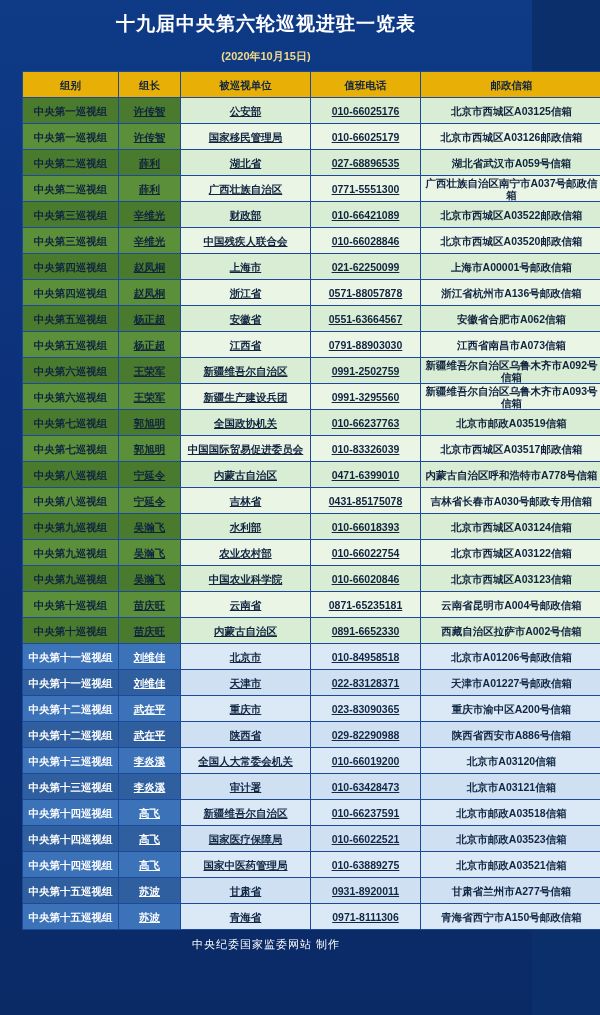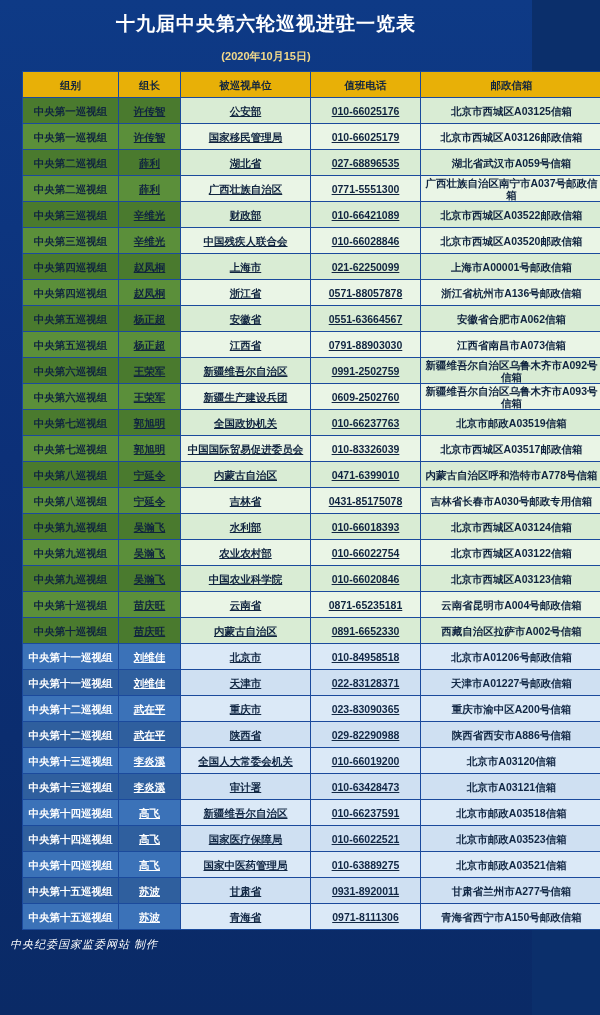--- a/index.html
+++ b/index.html
@@ -114,25 +114,25 @@
     color: #112744;
   }
   tr.blue.alt td.group, tr.blue.alt td.leader {
     background: #3b72b8;
   }
   tr.blue.alt td.unit, tr.blue.alt td.phone, tr.blue.alt td.mail {
     background: #dbe9f7;
   }
 
   .footer {
+    text-align: center;
     color: #ffffff;
     font-size: 11px;
     padding: 7px 0 0 0;
     letter-spacing: 1px;
-    font-style: italic;
   }
 </style>
 </head>
 <body>
 
 <div class="page">
 
   <div class="title-block">
     <div class="main-title">十九届中央第六轮巡视进驻一览表</div>
     <div class="sub-title">(2020年10月15日)</div>
@@ -230,21 +230,21 @@
           <td class="group">中央第六巡视组</td>
           <td class="leader">王荣军</td>
           <td class="unit">新疆维吾尔自治区</td>
           <td class="phone">0991-2502759</td>
           <td class="mail">新疆维吾尔自治区乌鲁木齐市A092号信箱</td>
         </tr>
         <tr class="alt">
           <td class="group">中央第六巡视组</td>
           <td class="leader">王荣军</td>
           <td class="unit">新疆生产建设兵团</td>
-          <td class="phone">0609-2502760</td>
+          <td class="phone">0991-3295560</td>
           <td class="mail">新疆维吾尔自治区乌鲁木齐市A093号信箱</td>
         </tr>
         <tr class="">
           <td class="group">中央第七巡视组</td>
           <td class="leader">郭旭明</td>
           <td class="unit">全国政协机关</td>
           <td class="phone">010-66237763</td>
           <td class="mail">北京市邮政A03519信箱</td>
         </tr>
         <tr class="alt">

